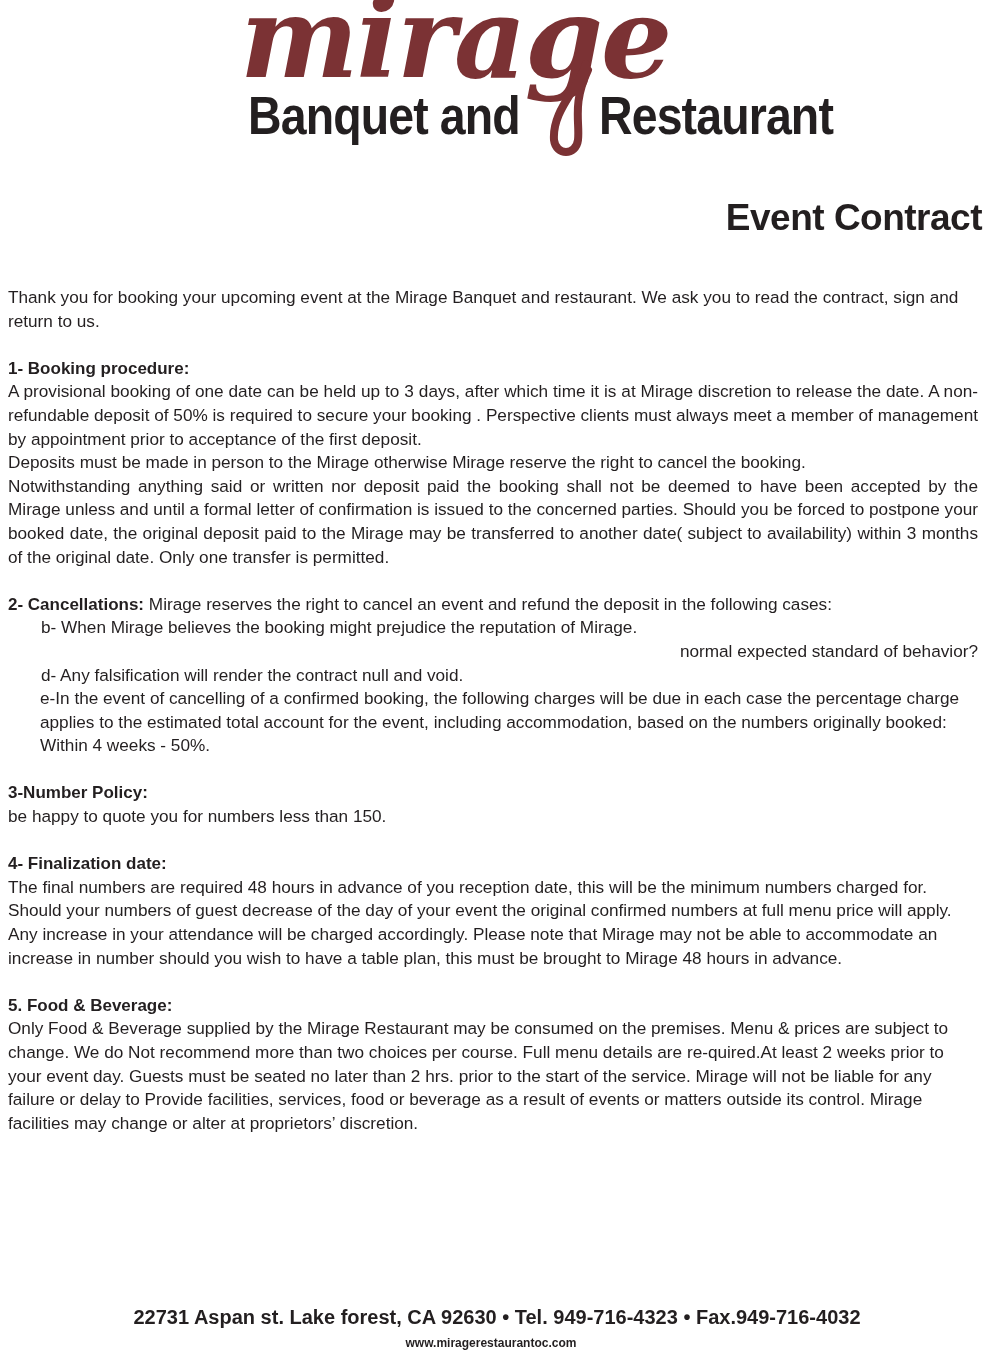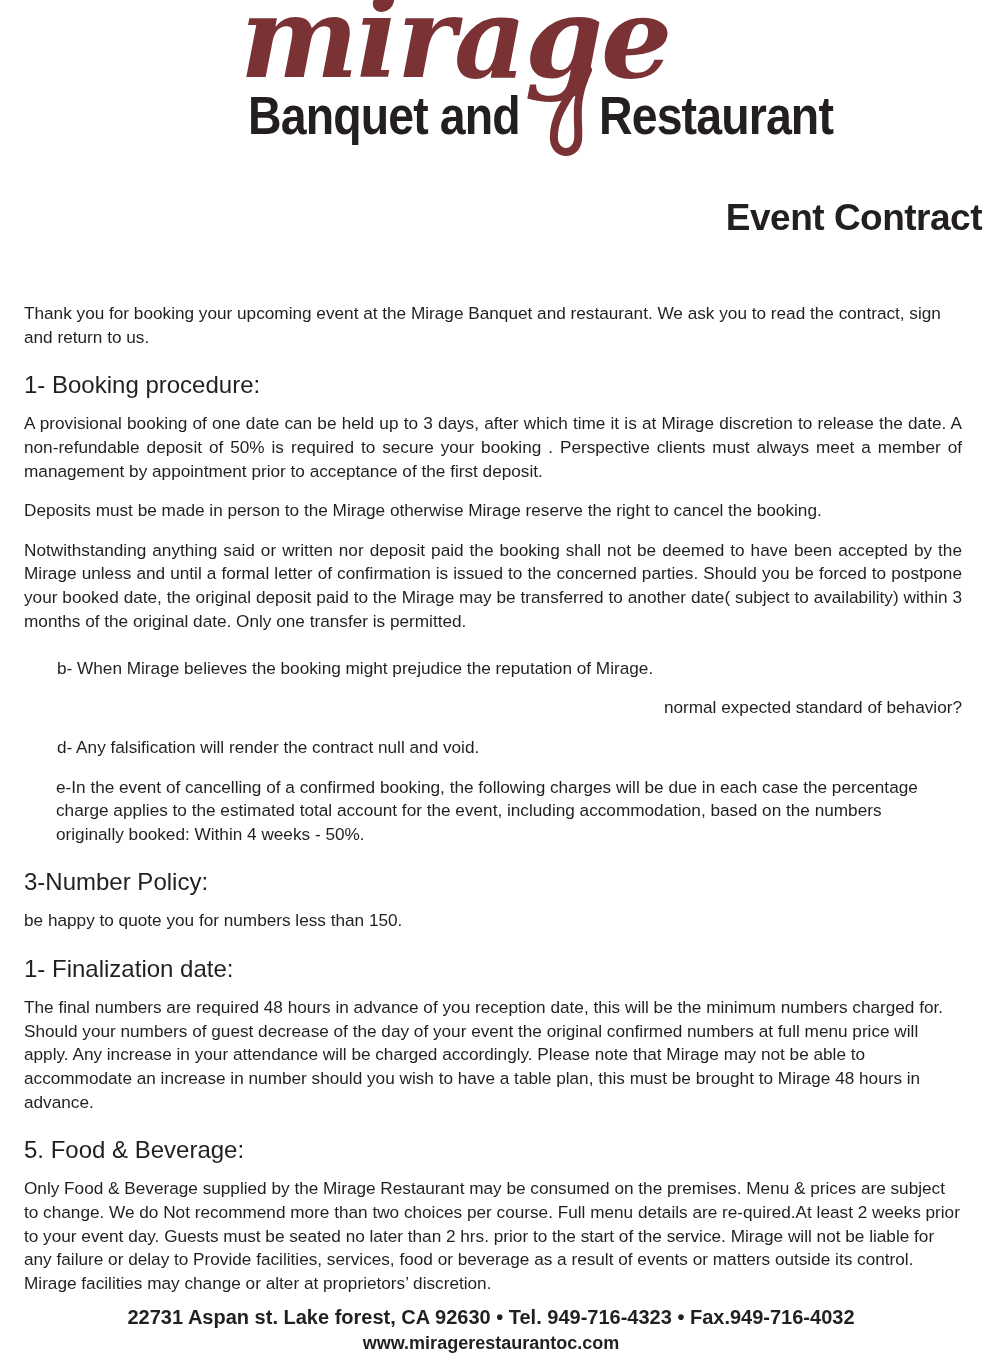--- a/index.html
+++ b/index.html
@@ -11,32 +11,32 @@
                  font-size:112px; letter-spacing:-2px; line-height:1; }
   .logo-sub { position:absolute; top:88px; font-family:"Liberation Sans", sans-serif;
               font-weight:bold; font-size:54px; line-height:1; transform:scaleX(0.86); transform-origin:left top;
               letter-spacing:-1px; }
   .logo-sub.left { left:248px; }
   .logo-sub.right { left:599px; }
   .logo-loop { position:absolute; left:548px; top:60px; width:50px; height:96px; }
   .title { position:absolute; left:0; width:982px; top:196px; text-align:right;
            font-weight:bold; font-size:37px; line-height:44px; letter-spacing:-0.5px; }
   .body { position:absolute; left:8px; width:970px; top:286px; font-size:17.2px; line-height:23.6px; }
-  .body p { margin:16px; }
+  .body p { margin:0; }
   .intro { margin-bottom:23.6px !important; }
   .sec { margin-bottom:23.6px; }
-  .heading { font-weight:normal; font-size:24px; }
+  .heading { font-weight:bold; font-size:17px; }
   .justify { text-align:justify; text-align-last:left; }
   .indent { padding-left:33px; }
   .indent2 { padding-left:45px;text-align:right; }
   .indentE { padding-left:32px; }
   .footer1 { position:absolute; left:0; width:982px; top:1304px; text-align:center;
-             font-weight:bold; font-size:20px; line-height:26px; }
+             font-weight:bold; font-size:20px; line-height:26px;padding-left:6px; }
   .footer2 { position:absolute; left:0; width:982px; top:1331px; text-align:center;
-             font-weight:bold; font-size:18px; line-height:24px; }
+             font-weight:bold; font-size:12px; line-height:24px; }
 </style>
 </head>
 <body>
 
 <div class="logo">
   <div class="logo-script" style="color:#7b3234;">mirage</div>
   <svg class="logo-loop" viewBox="0 0 50 96">
     <path d="M38 4 C 30 30, 4 50, 6 80 C 8 96, 28 96, 30 80 C 32 62, 24 44, 40 10" fill="none" stroke="#7b3234" stroke-width="8" stroke-linecap="round"></path>
   </svg>
   <div class="logo-sub left">Banquet and</div>
@@ -49,33 +49,34 @@
   <p class="intro">Thank you for booking your upcoming event at the Mirage Banquet and restaurant. We ask you to read the contract, sign and return to us.</p>
 
   <div class="sec">
     <p class="heading">1- Booking procedure:</p>
     <p class="justify">A provisional booking of one date can be held up to 3 days, after which time it is at Mirage discretion to release the date. A non-refundable deposit of 50% is required to secure your booking . Perspective clients must always meet a member of management by appointment prior to acceptance of the first deposit.</p>
     <p>Deposits must be made in person to the Mirage otherwise Mirage reserve the right to cancel the booking.</p>
     <p class="justify">Notwithstanding anything said or written nor deposit paid the booking shall not be deemed to have been accepted by the Mirage unless and until a formal letter of confirmation is issued to the concerned parties. Should you be forced to postpone your booked date, the original deposit paid to the Mirage may be transferred to another date( subject to availability) within 3 months of the original date. Only one transfer is permitted.</p>
   </div>
 
   <div class="sec" style="margin-top:23px;">
+    <p><span class="heading">2- Cancellations:</span><span> Mirage reserves the right to cancel an event and refund the deposit in the following cases:</span></p>
     <p class="indent">b- When Mirage believes the booking might prejudice the reputation of   Mirage.</p>
     <p class="indent2">normal expected standard of behavior?</p>
     <p class="indent">d- Any falsification will render the contract null and void.</p>
     <p class="indentE" style="padding-right:14px;">e-In the event of cancelling of a confirmed booking, the following charges will be due in each case the percentage charge applies to the estimated total account for the event, including accommodation, based on the numbers originally booked: Within 4 weeks - 50%.</p>
   </div>
 
   <div class="sec">
     <p class="heading">3-Number Policy:</p>
     <p>be happy to quote you for numbers less than 150.</p>
   </div>
 
   <div class="sec">
-    <p class="heading">1- Finalization date:</p>
+    <p class="heading">4- Finalization date:</p>
     <p>The final numbers are required 48 hours in advance of you reception date, this will be the minimum numbers charged for.  Should your numbers of guest decrease of the day of your event the original confirmed numbers at full menu price will apply. Any increase in your attendance will be charged accordingly.  Please note that Mirage may not be able to accommodate an increase in  number should you wish to have a table plan, this must be brought to Mirage  48 hours in advance.</p>
   </div>
 
   <div class="sec">
     <p class="heading">5. Food &amp; Beverage:</p>
     <p>Only Food &amp; Beverage supplied by the Mirage Restaurant may be consumed on the premises. Menu &amp; prices are subject to change.  We do Not recommend more than two choices per course.  Full menu details are re-quired.At least 2 weeks prior to your event day. Guests must be seated no later than 2 hrs. prior to the start of the service.  Mirage will not be liable for any failure or delay to Provide facilities, services, food or beverage as a result of events or matters outside its control. Mirage facilities may change or alter at proprietors’ discretion.</p>
   </div>
 </div>
 
 <div class="footer1">22731 Aspan st.  Lake forest, CA 92630  • Tel.  949-716-4323 • Fax.949-716-4032</div>

